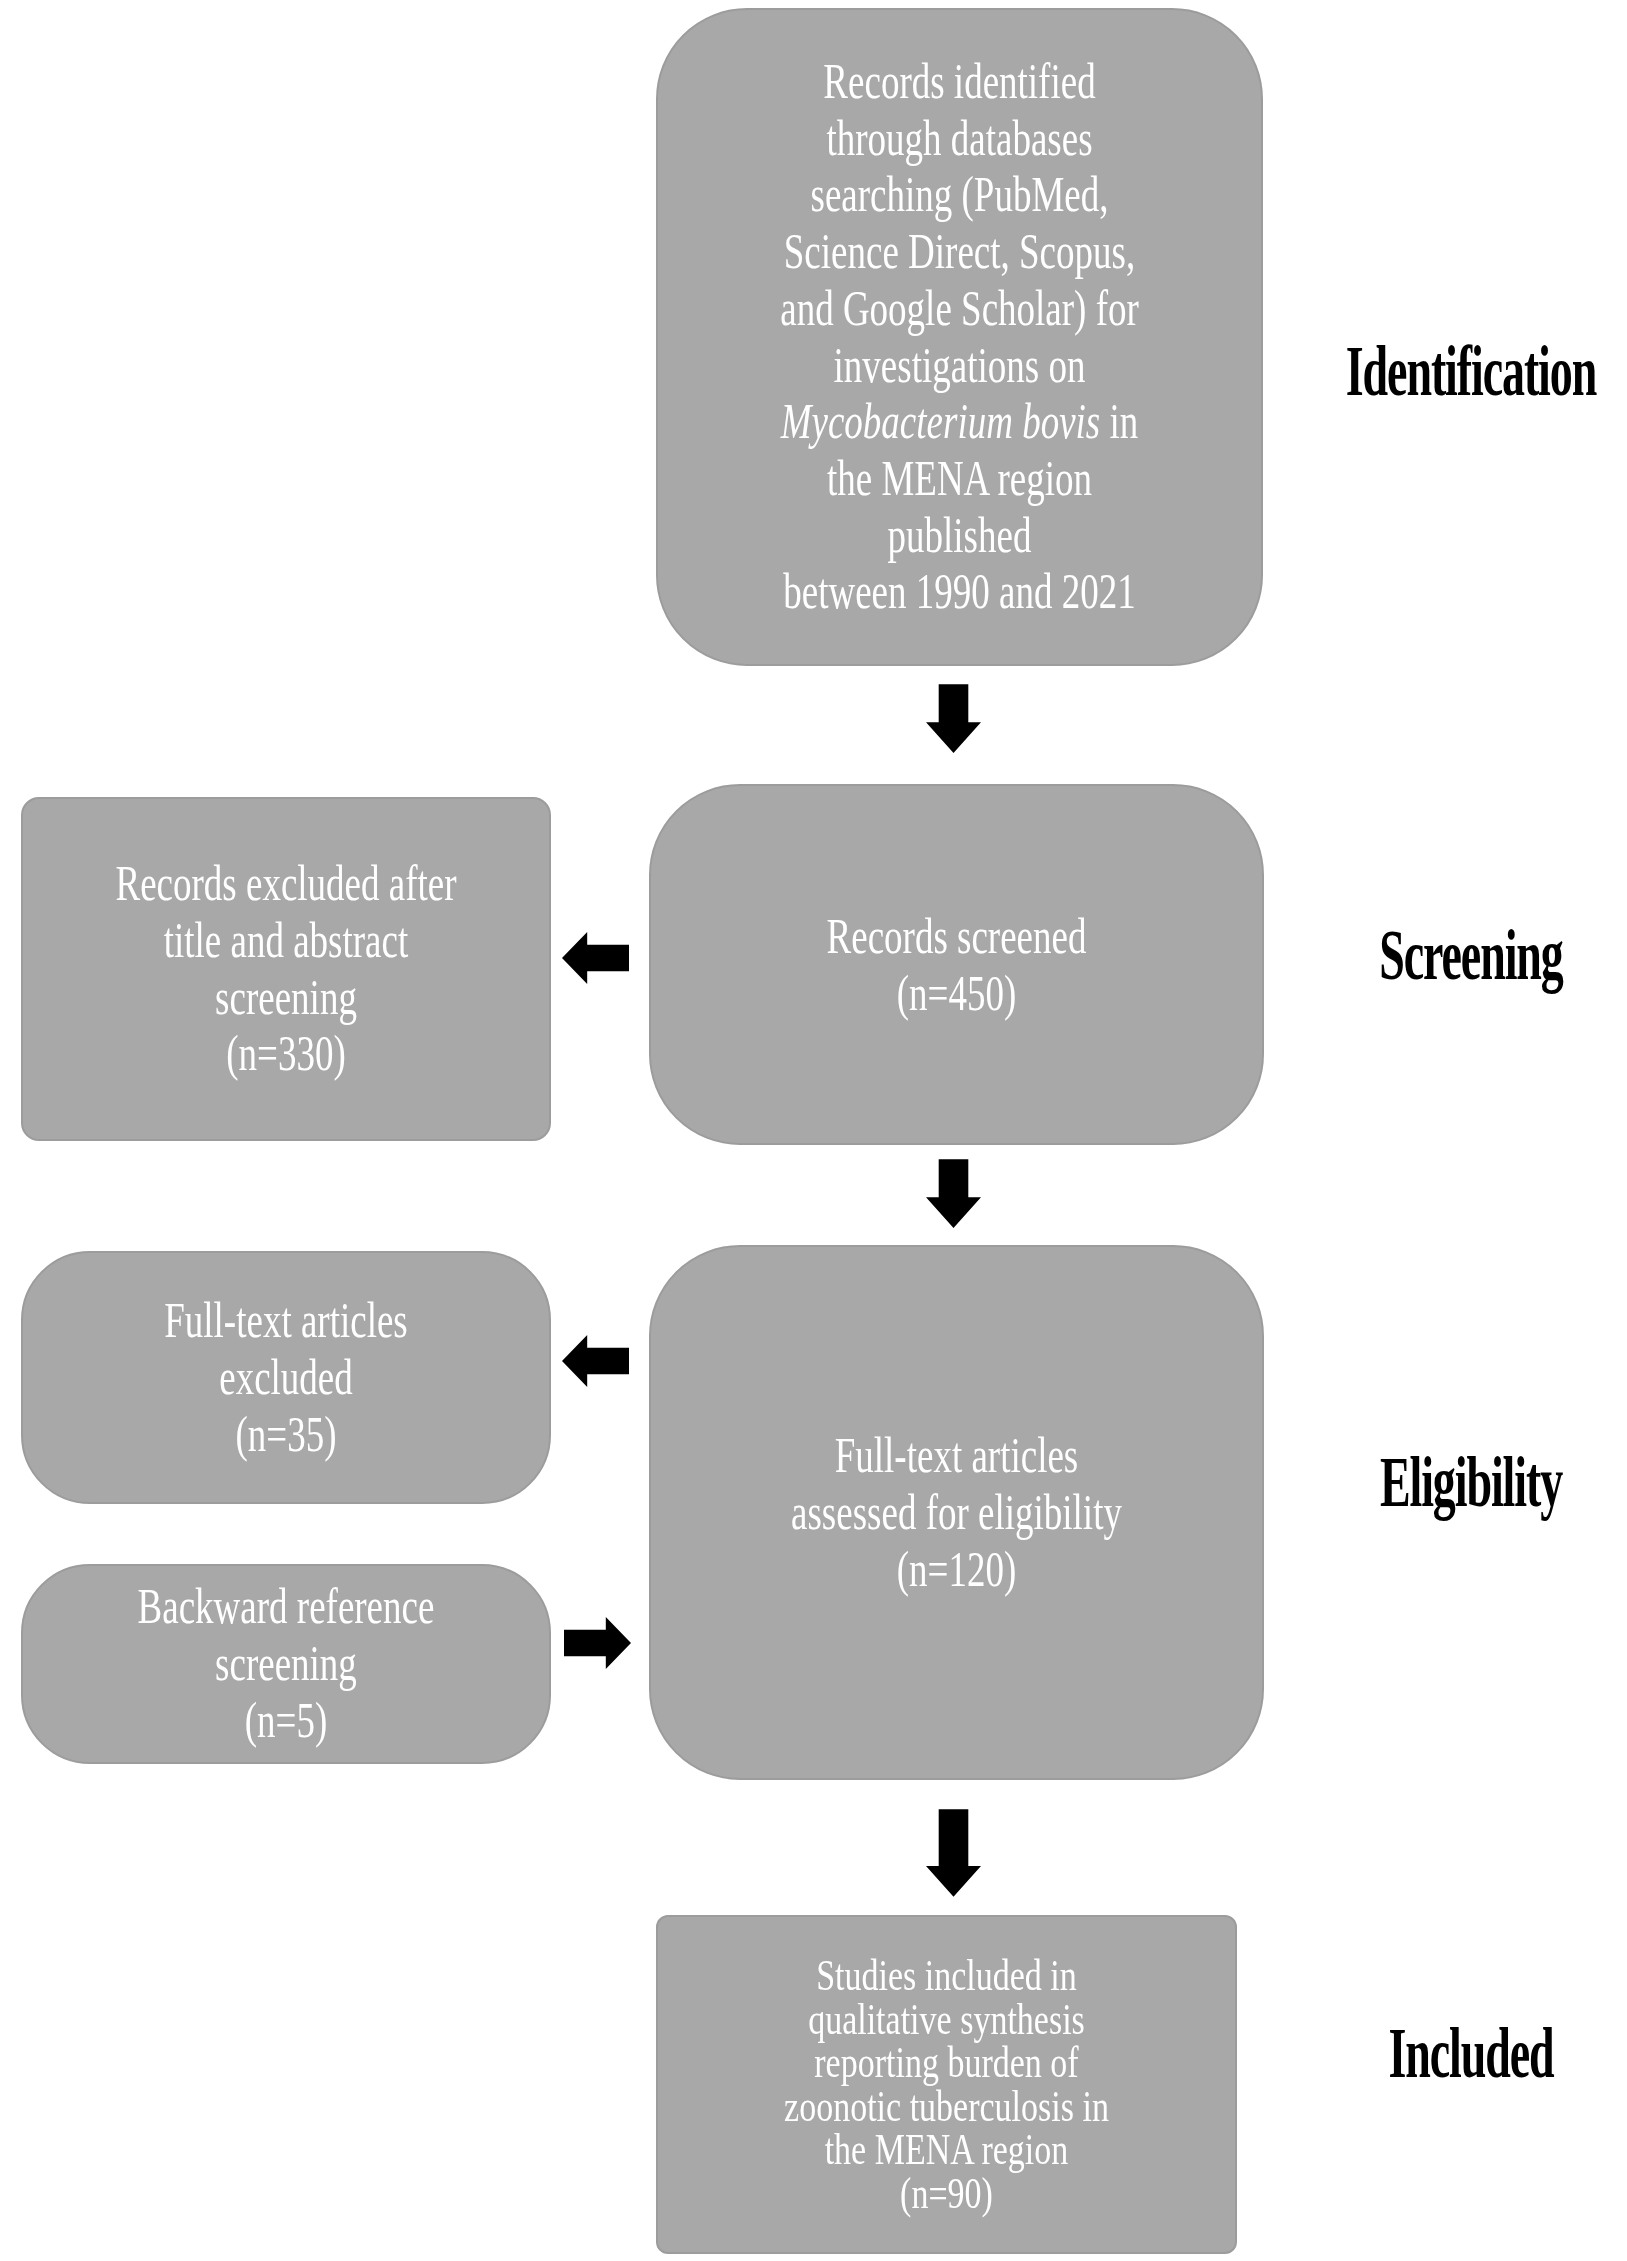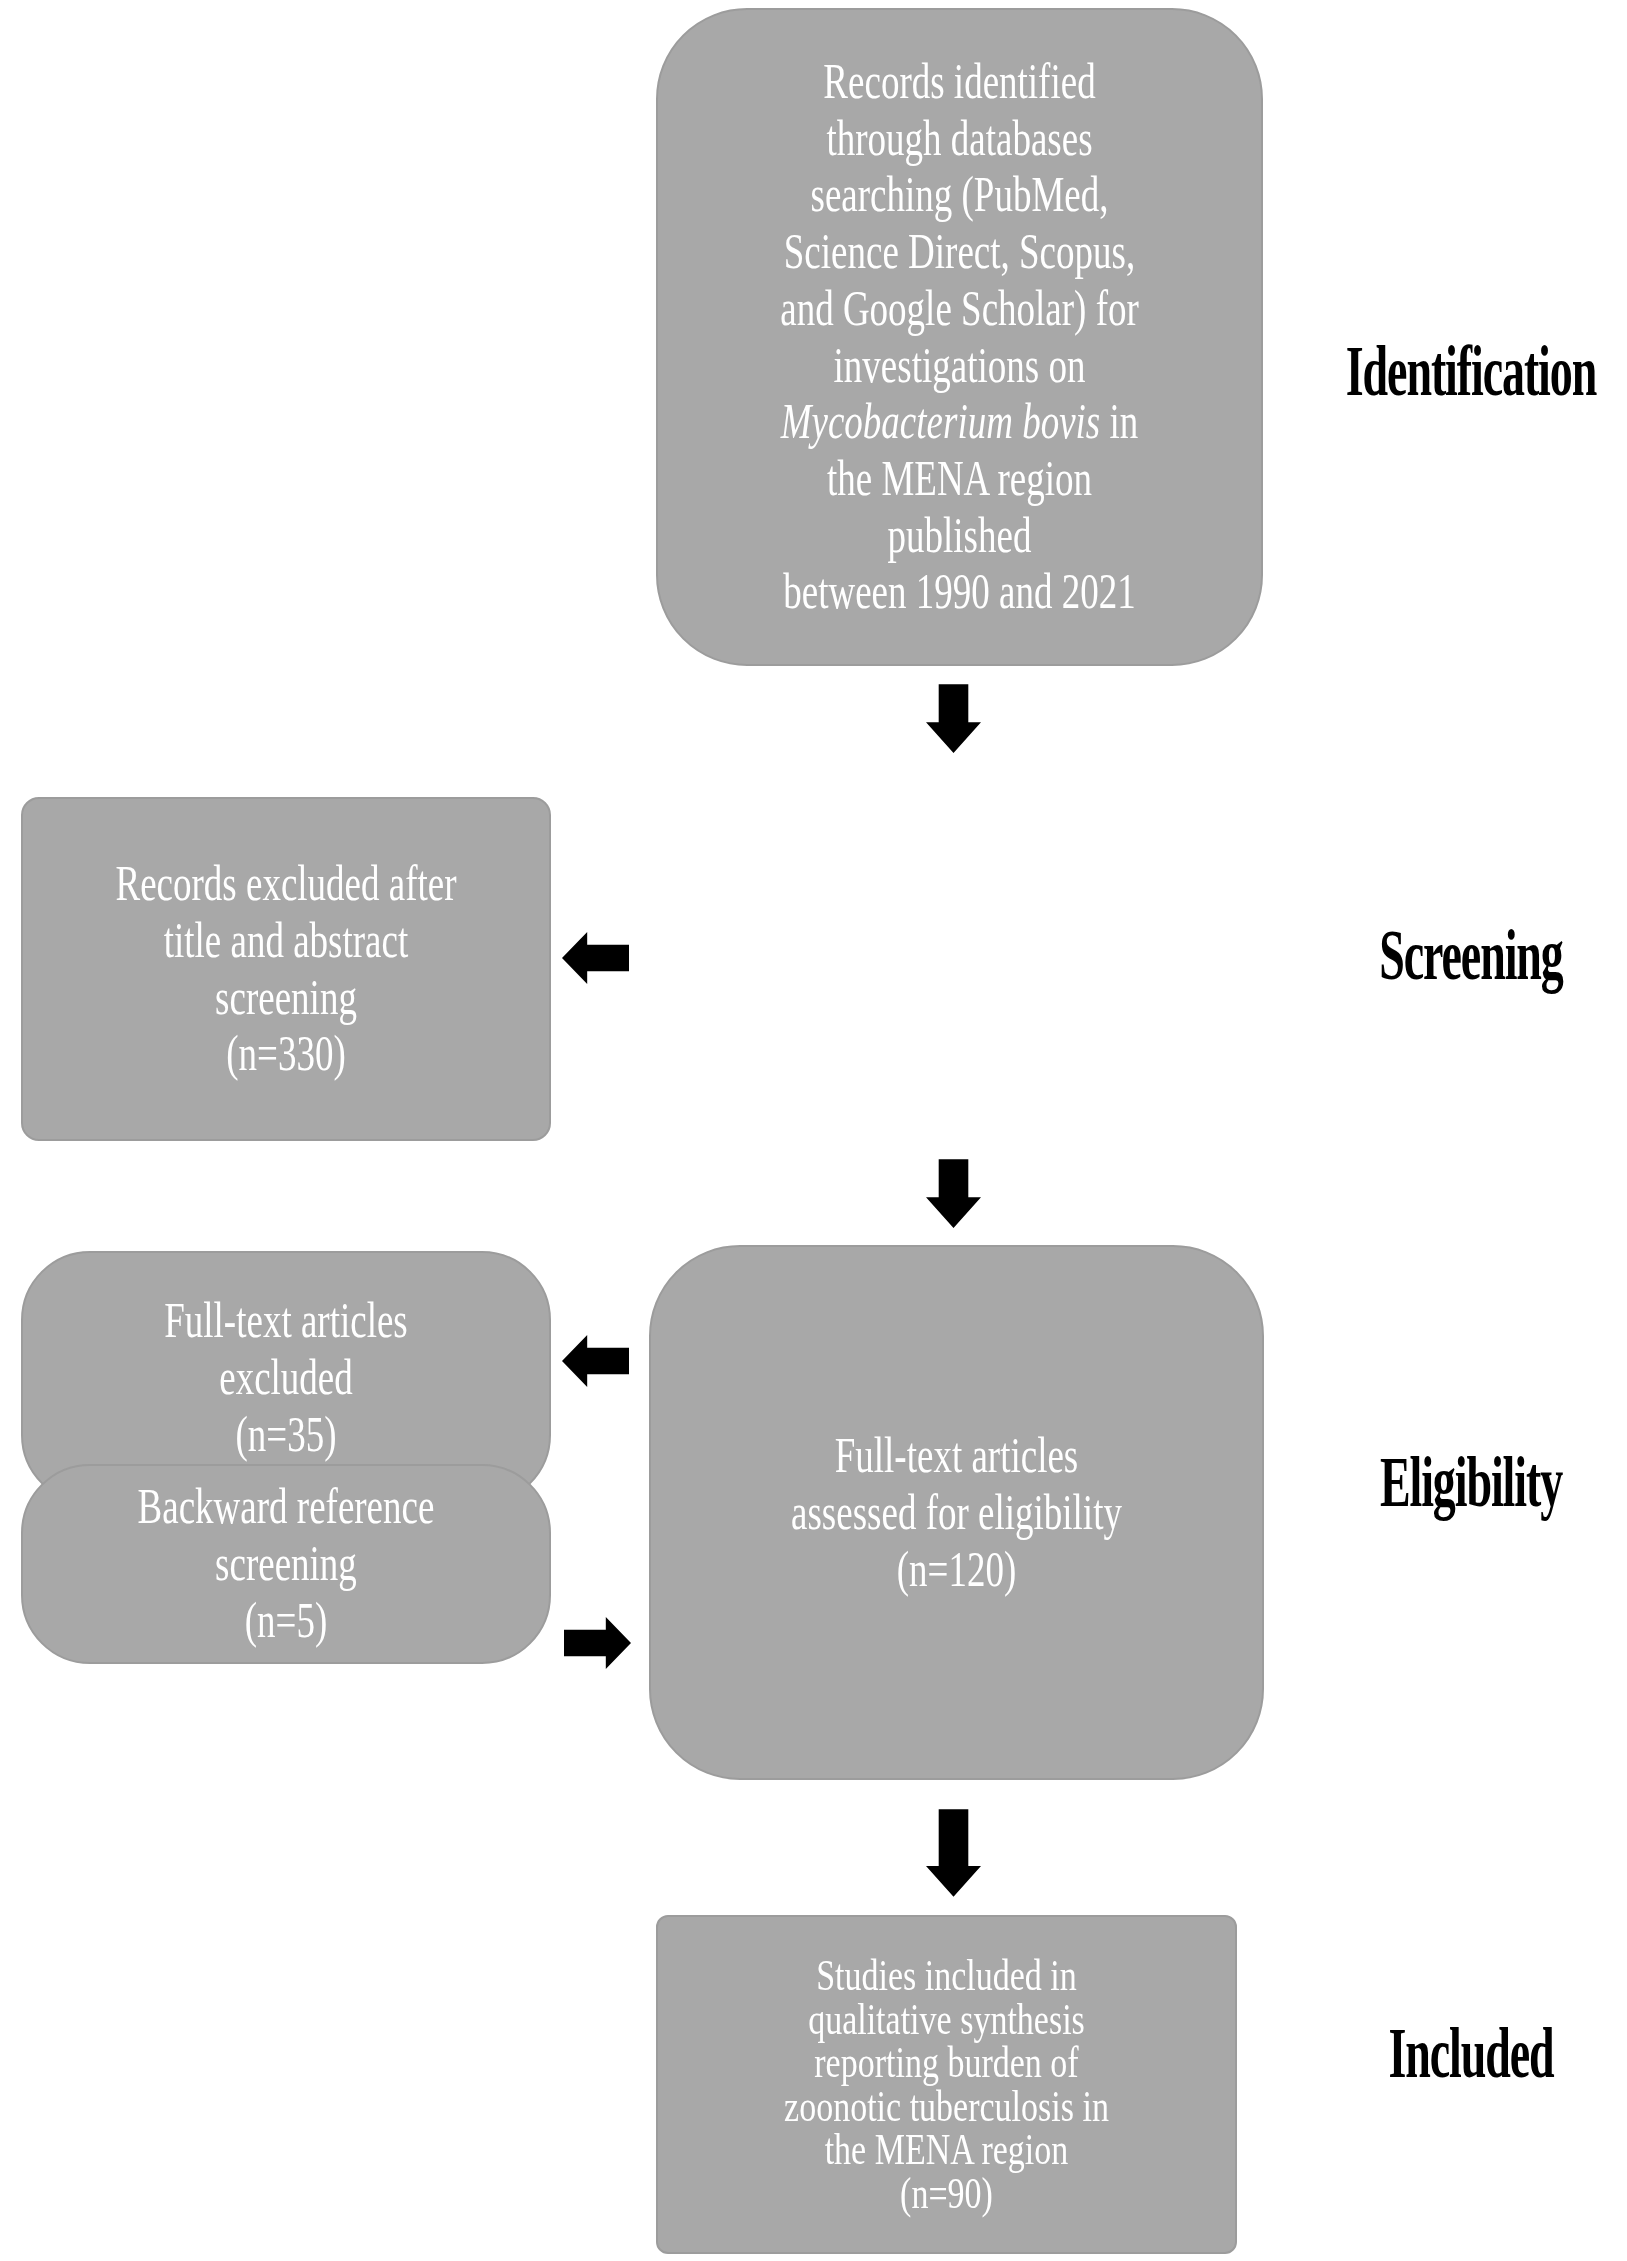--- a/index.html
+++ b/index.html
@@ -72,20 +72,24 @@
 between 1990 and 2021</div>
     </div>
   </div>
 
   <div class="arrow" style="left:926px;top:684px;">
     <svg width="55" height="69" viewBox="0 0 104 130">
       <polygon points="24,0 80,0 80,72 104,72 52,130 0,72 24,72"></polygon>
     </svg>
   </div>
 
+  <div class="gbox" style="left:649px;top:784px;width:615px;height:361px;border-radius:91px;">
+    <div class="txt pre">Records screened
+(n=450)</div>
+  </div>
 
   <div class="gbox" style="left:21px;top:797px;width:530px;height:344px;border-radius:18px;">
     <div class="txt pre">Records excluded after
 title and abstract
 screening
 (n=330)</div>
   </div>
 
   <div class="arrow" style="left:562px;top:932px;">
     <svg width="67" height="52" viewBox="0 0 125 97">
@@ -110,21 +114,21 @@
 excluded
 (n=35)</div>
   </div>
 
   <div class="arrow" style="left:562px;top:1335px;">
     <svg width="67" height="52" viewBox="0 0 125 97">
       <polygon points="125,24 47,24 47,0 0,48.5 47,97 47,73 125,73"></polygon>
     </svg>
   </div>
 
-  <div class="gbox" style="left:21px;top:1464px;width:530px;height:200px;border-radius:69px;">
+  <div class="gbox" style="left:21px;top:1564px;width:530px;height:200px;border-radius:69px;">
     <div class="txt pre">Backward reference
 screening
 (n=5)</div>
   </div>
 
   <div class="arrow" style="left:564px;top:1617px;">
     <svg width="67" height="52" viewBox="0 0 125 97">
       <polygon points="0,24 78,24 78,0 125,48.5 78,97 78,73 0,73"></polygon>
     </svg>
   </div>

